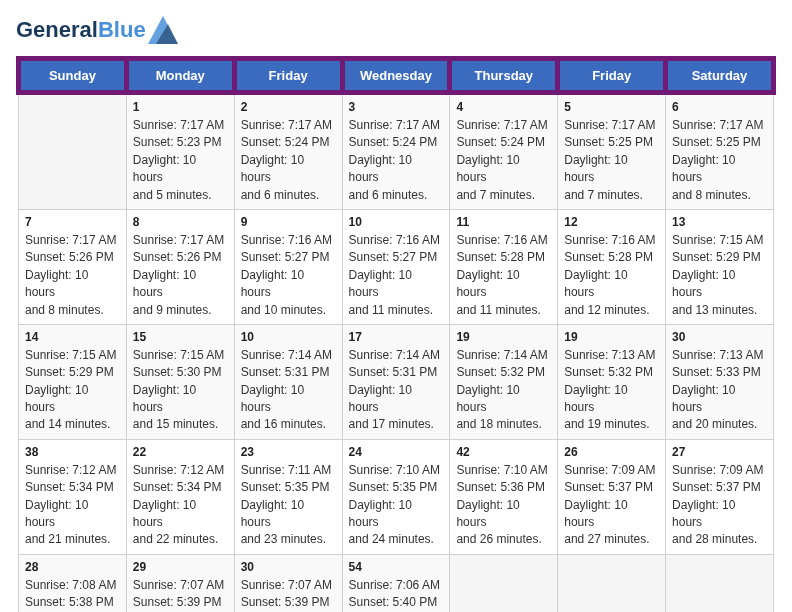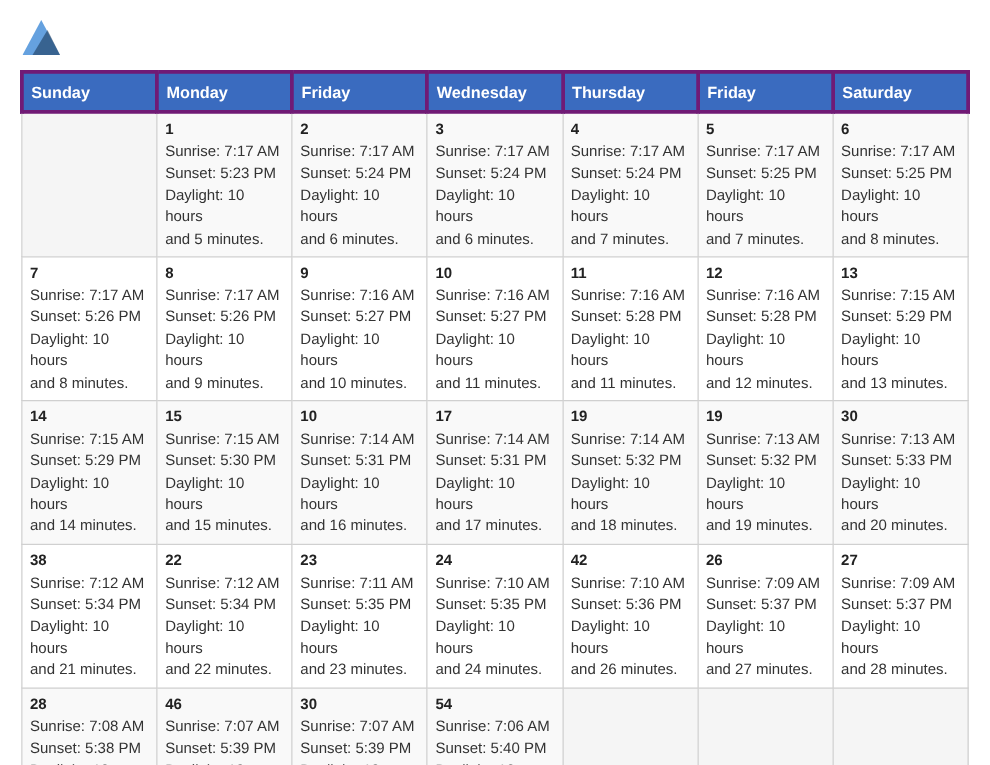--- a/index.html
+++ b/index.html
@@ -50,22 +50,22 @@
       width: 100%;
       border-collapse: collapse;
       table-layout: fixed;
     }
     thead tr th {
       background-color: #3a6bbf;
       color: white;
       font-size: 13px;
       font-weight: bold;
       padding: 7px 6px;
-      text-align: left;
-      border: 3px solid #701a75;
+      text-align: center;
+      border: 5px solid #701a75;
     }
     tbody tr td {
       border: 1px solid #d0d0d0;
       vertical-align: top;
       padding: 5px 6px;
       font-size: 10.5px;
       color: #222;
       height: 90px;
       background: #fff;
     }
@@ -87,20 +87,21 @@
       background: #f5f5f5 !important;
     }
   </style>
 </head>
 <body>
 
 <div class="header">
   <div class="logo">
     <div>
       <div style="display:flex;align-items:center;">
+        <span class="logo-text">General<span>Blue</span></span>
         <svg class="logo-icon" viewBox="0 0 30 28">
           <polygon points="0,28 15,0 30,28" fill="#4a90d9" opacity="0.85"></polygon>
           <polygon points="8,28 20,8 30,28" fill="#1a3a5c" opacity="0.6"></polygon>
         </svg>
       </div>
     </div>
   </div>
   <div class="title-block">
     <div class="month-title"></div>
     <div class="subtitle"></div>
@@ -236,21 +237,21 @@
           <span class="day-num">27</span>
           <div class="day-info">Sunrise: 7:09 AM<br>Sunset: 5:37 PM<br>Daylight: 10 hours<br>and 28 minutes.</div>
         </td>
       </tr>
       <tr>
         <td>
           <span class="day-num">28</span>
           <div class="day-info">Sunrise: 7:08 AM<br>Sunset: 5:38 PM<br>Daylight: 10 hours<br>and 29 minutes.</div>
         </td>
         <td>
-          <span class="day-num">46</span>
+          <span class="day-num">29</span>
           <div class="day-info">Sunrise: 7:07 AM<br>Sunset: 5:39 PM<br>Daylight: 10 hours<br>and 31 minutes.</div>
         </td>
         <td>
           <span class="day-num">30</span>
           <div class="day-info">Sunrise: 7:07 AM<br>Sunset: 5:39 PM<br>Daylight: 10 hours<br>and 32 minutes.</div>
         </td>
         <td>
           <span class="day-num">54</span>
           <div class="day-info">Sunrise: 7:06 AM<br>Sunset: 5:40 PM<br>Daylight: 10 hours<br>and 34 minutes.</div>
         </td>

